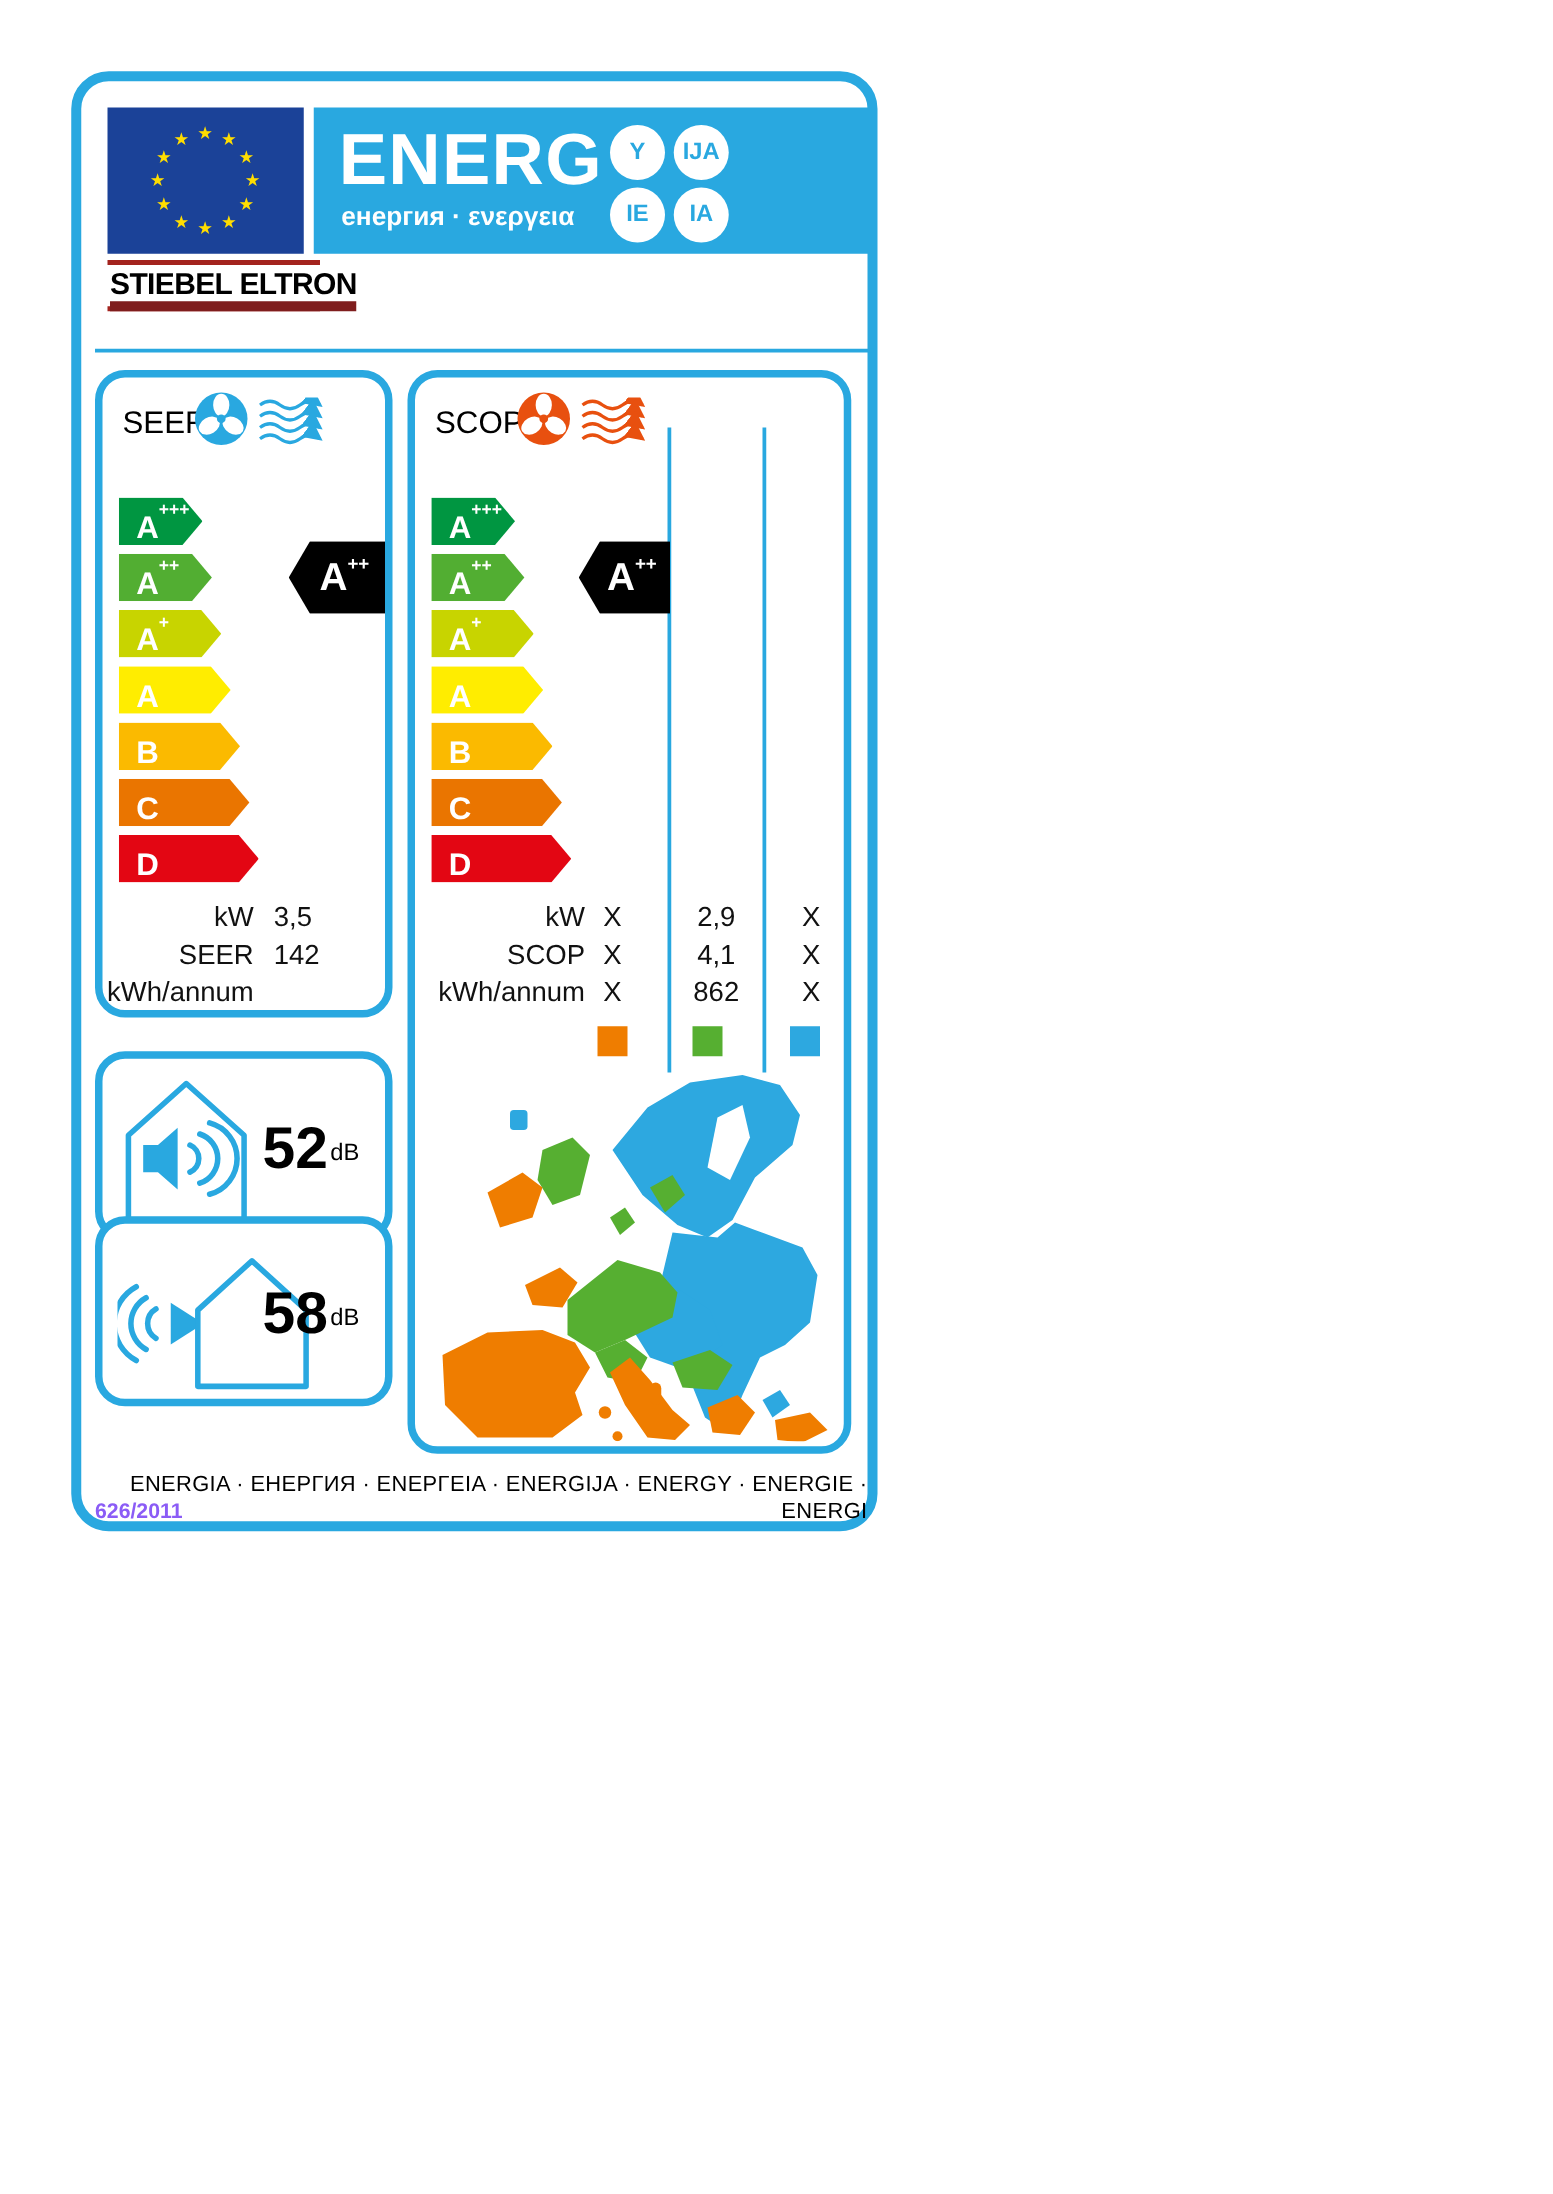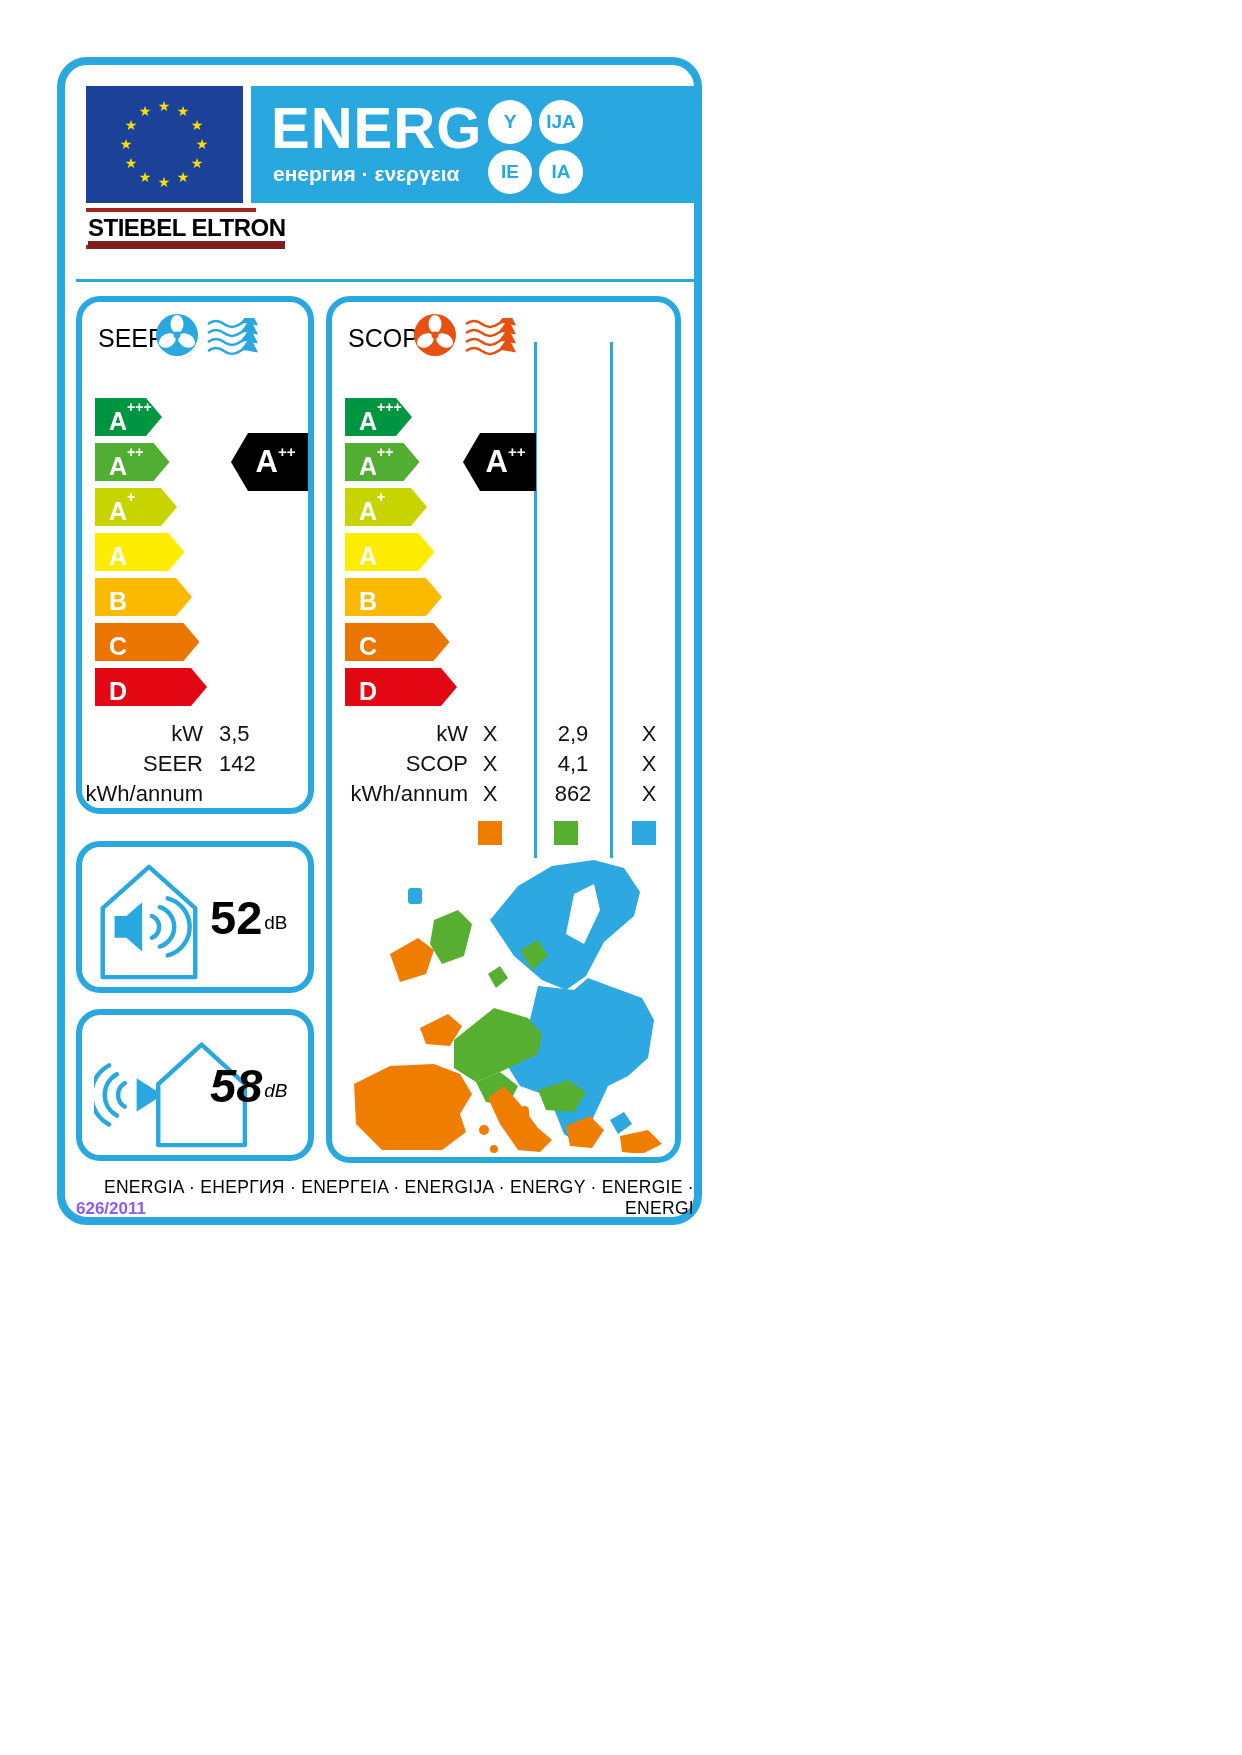--- a/index.html
+++ b/index.html
@@ -68,21 +68,21 @@
   .zone-sq{position:absolute;top:519px;width:24px;height:24px;}
   .sq-warm{left:146px;background:var(--warm);}
   .sq-avg{left:222px;background:var(--avg);}
   .sq-cold{left:300px;background:var(--cold);}
 
   .map{position:absolute;left:10px;top:556px;width:338px;height:295px;}
 
   
   .noise-box{position:absolute;left:11px;width:238px;height:152px;border:6px solid var(--blue);
              border-radius:24px;background:#fff;}
-  .nb1{top:776px;} .nb2{top:944px;font-style:italic;}
+  .nb1{top:776px;} .nb2{top:908px;}
   .noise-icon{position:absolute;left:12px;top:10px;height:126px;}
   .noise-val{position:absolute;left:128px;top:0;height:100%;display:flex;align-items:center;}
   .noise-val .num{font-size:47px;font-weight:bold;color:#000;}
   .noise-val .unit{font-size:19px;color:#000;margin-left:2px;position:relative;top:6px;}
 
   .energy-words{position:absolute;left:0;top:1112px;width:100%;text-align:right;font-size:17.5px;color:#000000;letter-spacing:0.3px;}
   .regulation{position:absolute;left:11px;top:1134px;font-size:17px;font-weight:bold;color:#8b5cf6;}
 </style>
 </head>
 <body>

